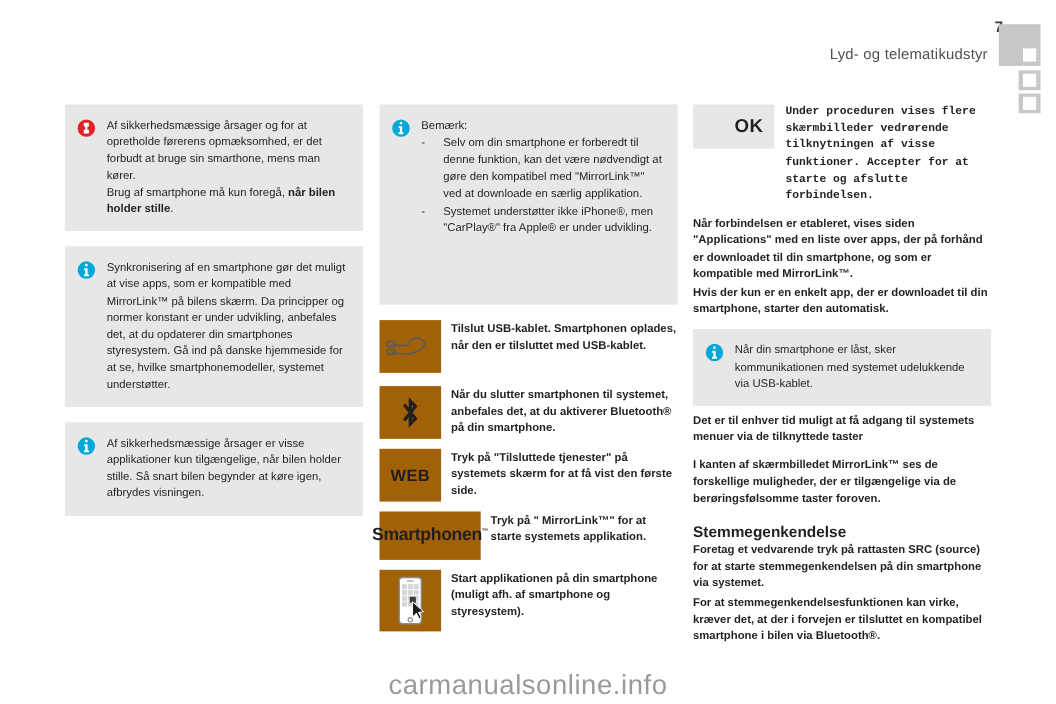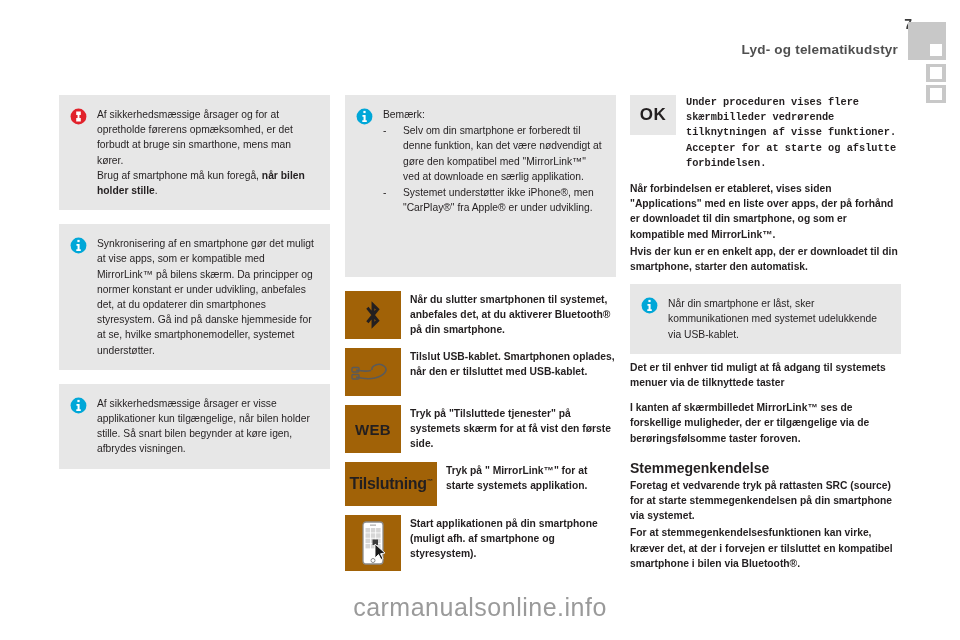--- a/index.html
+++ b/index.html
@@ -10,21 +10,21 @@
     color:#231f20;
     overflow:hidden;
     position:relative;
   }
   .page{position:absolute;inset:0;}
 
   
   .header{position:absolute;top:0;left:0;width:960px;height:95px;}
   .hdr-title{
     position:absolute;right:62px;top:42px;
-    font-size:13.5px;font-weight:bold;color:#4f4f4f;
+    font-size:13.5px;font-weight:normal;color:#4f4f4f;
     letter-spacing:.2px;white-space:nowrap;text-align:right;
   }
   .hdr-pageno{
     position:absolute;right:48px;top:16px;
     font-size:14px;font-weight:bold;color:#3b3b3b;
   }
   .tab-big{
     position:absolute;left:908px;top:22px;width:38px;height:38px;
     background:#c8c8c8;
   }
@@ -95,28 +95,28 @@
     font-family:"Liberation Sans", sans-serif;
     font-size:16px;font-weight:bold;color:#231f20;
     letter-spacing:-.3px;position:relative;white-space:nowrap;
   }
   .ml-logo sup{font-size:6px;vertical-align:super;}
 
   
   .ok-row{display:flex;align-items:flex-start;margin-bottom:10px;}
   .ok-box{
     flex:0 0 auto;width:46px;height:40px;background:#e7e7e7;
-    display:flex;align-items:center;justify-content:center;margin-right:10px;
+    display:flex;align-items:center;justify-content:center;margin-right:10px;padding-left:28px;
   }
   .ok-row .rtext{flex:1 1 auto;font-size:10.3px;line-height:15.2px;font-weight:bold;font-family:Liberation Mono, monospace;}
   .flow{font-size:10.3px;line-height:15.2px;font-weight:bold;color:#231f20;margin:0 0 10px 0;}
 
   
   .watermark{
-    position:absolute;left:0;bottom:18px;width:960px;
+    position:absolute;left:0;bottom:2px;width:960px;
     text-align:center;
     font-size:25px;color:#9a9a9a;letter-spacing:.5px;
     font-family:"Liberation Sans", sans-serif;
   }
 </style>
 </head>
 <body>
 
 <div class="page">
 
@@ -196,52 +196,52 @@
             <span class="txt">Selv om din smartphone er forberedt til denne funktion, kan det være nødvendigt at gøre den kompatibel med "MirrorLink™" ved at downloade en særlig applikation.</span>
           </li>
           <li>
             <span class="dash">-</span>
             <span class="txt">Systemet understøtter ikke iPhone®, men "CarPlay®" fra Apple® er under udvikling.</span>
           </li>
         </ul>
       </div>
     </div>
 
-    <div class="icorow" style="margin-top:12px;">
-      <div class="icobox">
-        <svg width="22" height="30" viewBox="0 0 22 32">
-          <path d="M6 9.5 L16 22 L11 27 V5 L16 10 L6 22.5" fill="none" stroke="#231f20" stroke-width="3.1" stroke-linecap="square" stroke-linejoin="miter"></path>
-        </svg>
-      </div>
-      <div class="rtext">Når du slutter smartphonen til systemet, anbefales det, at du aktiverer Bluetooth® på din smartphone.</div>
-    </div>
-
     <div class="icorow">
       <div class="icobox">
         <svg width="44" height="28" viewBox="0 0 44 28">
           <path d="M5 19 C5 19 16 22 24 20 C33 18 38 12 33 8 C28 4 20 8 21 12" fill="none" stroke="#5a5a5a" stroke-width="1.6"></path>
           <path d="M5 12 C5 12 14 14 20 12.5" fill="none" stroke="#5a5a5a" stroke-width="1.6"></path>
           <rect x="1" y="9.5" width="7" height="4.5" rx="1" fill="none" stroke="#5a5a5a" stroke-width="1.4"></rect>
           <rect x="1" y="16.5" width="7" height="4.5" rx="1" fill="none" stroke="#5a5a5a" stroke-width="1.4"></rect>
         </svg>
       </div>
       <div class="rtext">Tilslut USB-kablet. Smartphonen oplades, når den er tilsluttet med USB-kablet.</div>
     </div>
 
+    <div class="icorow" style="margin-top:12px;">
+      <div class="icobox">
+        <svg width="22" height="30" viewBox="0 0 22 32">
+          <path d="M6 9.5 L16 22 L11 27 V5 L16 10 L6 22.5" fill="none" stroke="#231f20" stroke-width="3.1" stroke-linecap="square" stroke-linejoin="miter"></path>
+        </svg>
+      </div>
+      <div class="rtext">Når du slutter smartphonen til systemet, anbefales det, at du aktiverer Bluetooth® på din smartphone.</div>
+    </div>
+
     <div class="icorow">
       <div class="icobox">
         <span class="webtxt">WEB</span>
       </div>
       <div class="rtext">Tryk på "Tilsluttede tjenester" på systemets skærm for at få vist den første side.</div>
     </div>
 
     <div class="icorow">
       <div class="icobox wide">
         <span class="ml-logo">
-          <span>Tilslutning</span><sup>™</sup>
+          <span>Smartphonen</span><sup>™</sup>
         </span>
       </div>
       <div class="rtext">Tryk på " MirrorLink™" for at starte systemets applikation.</div>
     </div>
 
     <div class="icorow">
       <div class="icobox tall">
         <svg width="30" height="46" viewBox="0 0 30 46">
           <rect x="5" y="2" width="20" height="42" rx="3" fill="#ffffff" stroke="#8c8c8c" stroke-width="1.3"></rect>
           <rect x="12" y="4.5" width="6" height="1.3" fill="#b0b0b0"></rect>

